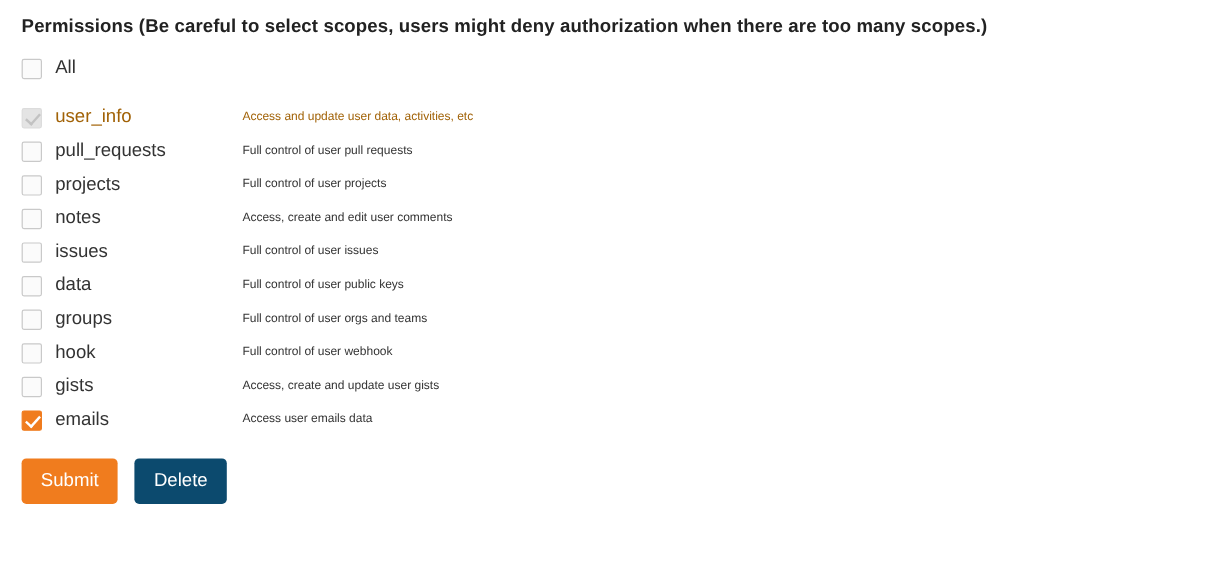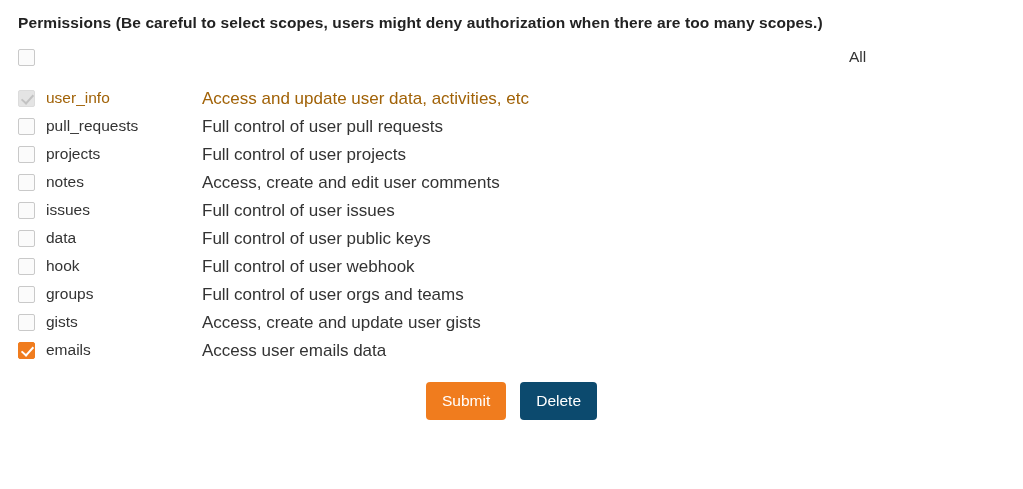--- a/index.html
+++ b/index.html
@@ -33,21 +33,20 @@
     font-weight: bold;
   }
   .row {
     display: flex;
     align-items: center;
     height: 28px;
   }
   .row.all-row {
     height: 30px;
     margin-bottom: 12px;
-    justify-content: space-between;
   }
   .cb {
     width: 17px;
     height: 17px;
     min-width: 17px;
     border: 1px solid #c9c9c9;
     background: #fbfbfb;
     border-radius: 2px;
     margin-right: 11px;
     position: relative;
@@ -83,34 +82,33 @@
     transform: rotate(42deg);
   }
   .scope-name {
     width: 156px;
     min-width: 156px;
     font-size: 15.5px;
     color: #333333;
     line-height: 1;
   }
   .scope-desc {
-    font-size: 17px;
+    font-size: 10px;
     color: #333333;
     line-height: 1;
     white-space: nowrap;
   }
   .row.disabled .scope-name,
   .row.disabled .scope-desc {
     color: #a16207;
   }
   .buttons {
     display: flex;
     align-items: center;
     margin-top: 18px;
-    justify-content: center;
   }
   .btn {
     border: none;
     border-radius: 4px;
     color: #ffffff;
     font-family: "Liberation Sans", sans-serif;
     font-size: 15.5px;
     cursor: pointer;
     padding: 0 16px;
     height: 38px;
@@ -165,27 +163,27 @@
         <span class="scope-name">issues</span>
         <span class="scope-desc">Full control of user issues</span>
       </div>
       <div class="row">
         <span class="cb"></span>
         <span class="scope-name">data</span>
         <span class="scope-desc">Full control of user public keys</span>
       </div>
       <div class="row">
         <span class="cb"></span>
+        <span class="scope-name">groups</span>
+        <span class="scope-desc">Full control of user orgs and teams</span>
+      </div>
+      <div class="row">
+        <span class="cb"></span>
         <span class="scope-name">hook</span>
         <span class="scope-desc">Full control of user webhook</span>
-      </div>
-      <div class="row">
-        <span class="cb"></span>
-        <span class="scope-name">groups</span>
-        <span class="scope-desc">Full control of user orgs and teams</span>
       </div>
       <div class="row">
         <span class="cb"></span>
         <span class="scope-name">gists</span>
         <span class="scope-desc">Access, create and update user gists</span>
       </div>
       <div class="row">
         <span class="cb checked"></span>
         <span class="scope-name">emails</span>
         <span class="scope-desc">Access user emails data</span>

